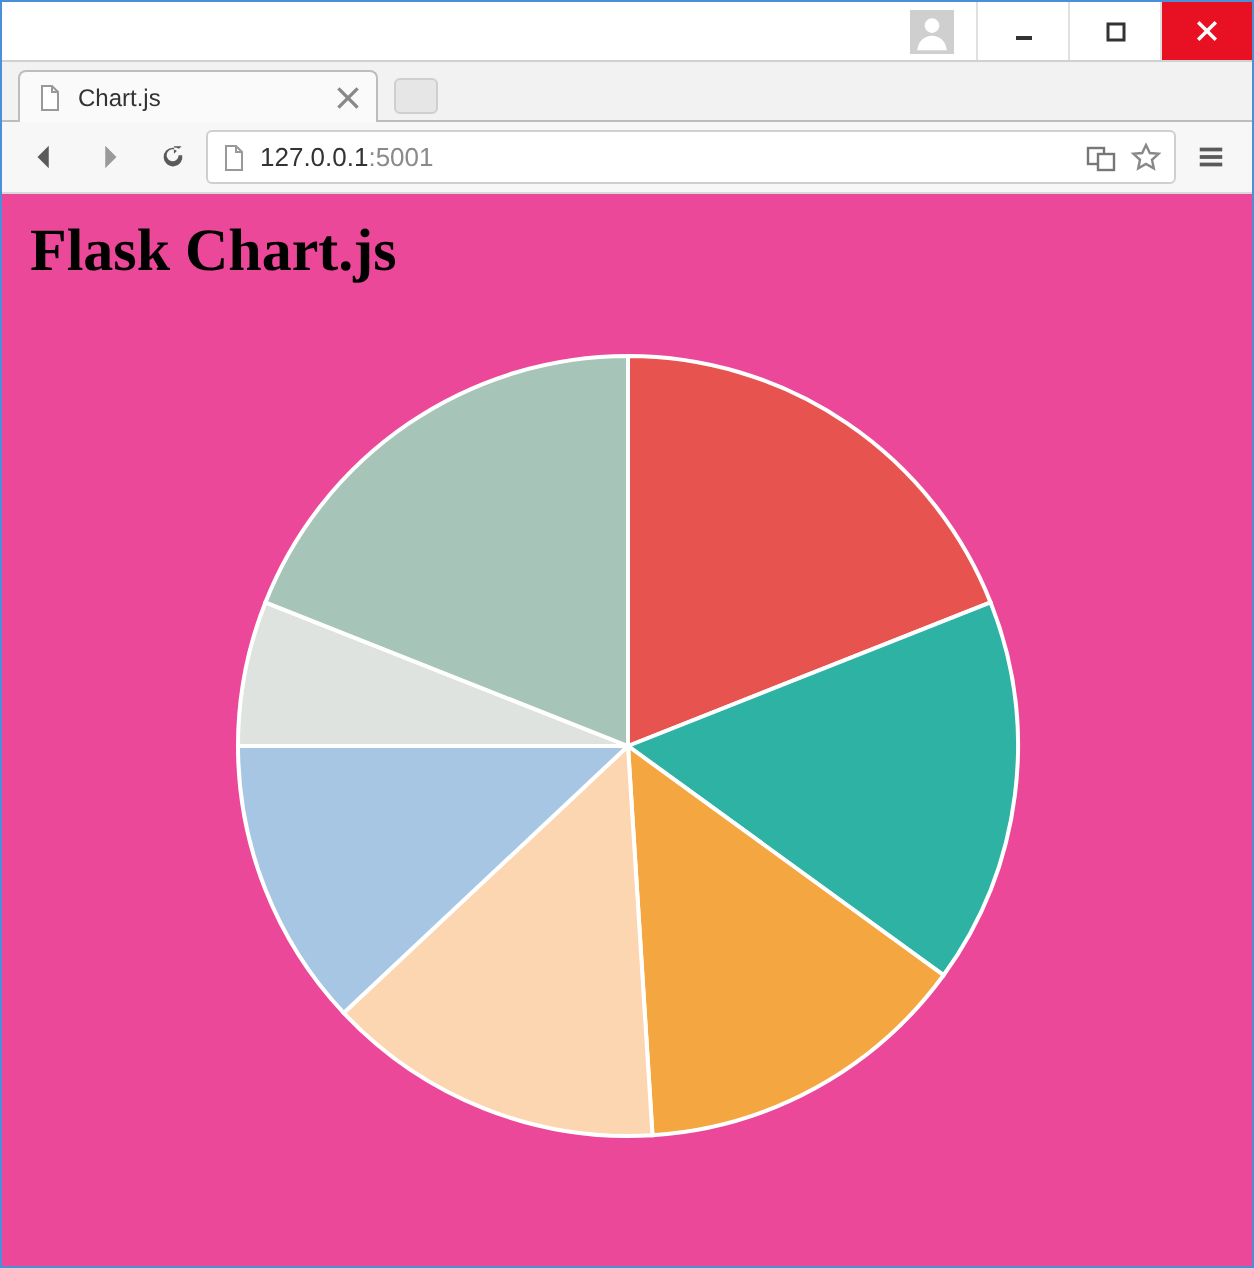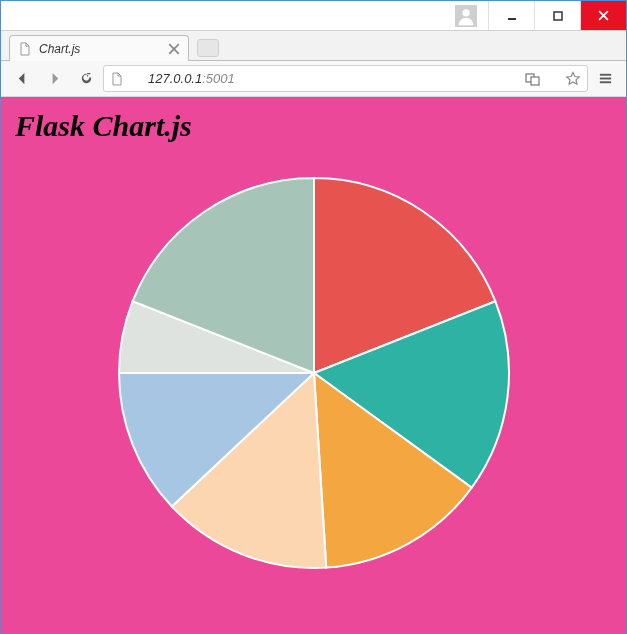--- a/index.html
+++ b/index.html
@@ -1,19 +1,19 @@
 <!DOCTYPE html>
 <html><head>
 <meta charset="utf-8">
 <style>
   * { box-sizing: border-box; margin: 0; padding: 0; }
   html, body { width: 627px; height: 634px; font-family: "Segoe UI", Tahoma, sans-serif; overflow: hidden; background: #fff; }
 
   
-  .window { width: 627px; height: 634px; border: 1px solid #4a90d9; display: flex; flex-direction: column; background: #fff; font-style: italic; }
+  .window { width: 627px; height: 634px; border: 1px solid #4a90d9; display: flex; flex-direction: column; background: #fff; }
   .titlebar { height: 30px; background: #fff; display: flex; align-items: stretch; border-bottom: 1px solid #d0d0d0; }
   .titlebar-spacer { flex: 1; }
   .titlebar-user { width: 44px; display:flex; align-items:center; justify-content:center; background:#fff; }
   .titlebar-user svg { width:22px; height:22px; }
   .titlebar-btn { width: 46px; display: flex; align-items: center; justify-content: center; border-left: 1px solid #e0e0e0; cursor: default; }
   .titlebar-btn.min svg, .titlebar-btn.max svg { width: 10px; height: 10px; }
   .titlebar-btn.close { background: #e81123; }
   .titlebar-btn.close svg { width: 11px; height: 11px; }
 
   
@@ -23,21 +23,21 @@
   .tab .tab-title { flex: 1; white-space: nowrap; overflow: hidden; text-overflow: ellipsis; }
   .tab .tab-close { width: 12px; height: 12px; display:flex; align-items:center; justify-content:center; color:#777; }
   .newtab { width: 22px; height: 18px; background: #e6e6e6; border: 1px solid #cfcfcf; border-radius: 3px; margin: 0 0 3px 8px; }
 
   
   .toolbar { height: 36px; background: #f7f7f7; border-bottom: 1px solid #d9d9d9; display: flex; align-items: center; padding: 0 6px; gap: 2px; }
   .tbtn { width: 30px; height: 28px; display:flex; align-items:center; justify-content:center; border-radius:3px; }
   .tbtn svg { width: 15px; height: 15px; }
   .tbtn .muted { fill:#9a9a9a; }
   .tbtn .dark { fill:#5a5a5a; }
-  .addr { flex: 1; height: 27px; border: 1px solid #cfcfcf; border-radius: 3px; background: #fff; display: flex; align-items: center; padding: 0 6px; gap: 24px; font-size: 13px; }
+  .addr { flex: 1; height: 27px; border: 1px solid #cfcfcf; border-radius: 3px; background: #fff; display: flex; align-items: center; padding: 0 6px; gap: 6px; font-size: 13px; }
   .addr .page-icon { width:14px; height:14px; }
   .addr .url { flex:1; color:#333; }
   .addr .url .port { color:#8a8a8a; }
   .addr .fa-icon, .addr .star-icon { width:16px; height:16px; display:flex; align-items:center; justify-content:center; }
 
   
   .content { flex:1; background:#ec4899; padding: 12px 14px; overflow:auto; }
   .content h1 { font-family: "Times New Roman", serif; font-weight: bold; font-size: 30px; color:#000; margin-bottom: 10px; }
   .chart-wrap { width: 100%; display:flex; justify-content:center; }
   #pie { display:block; }

